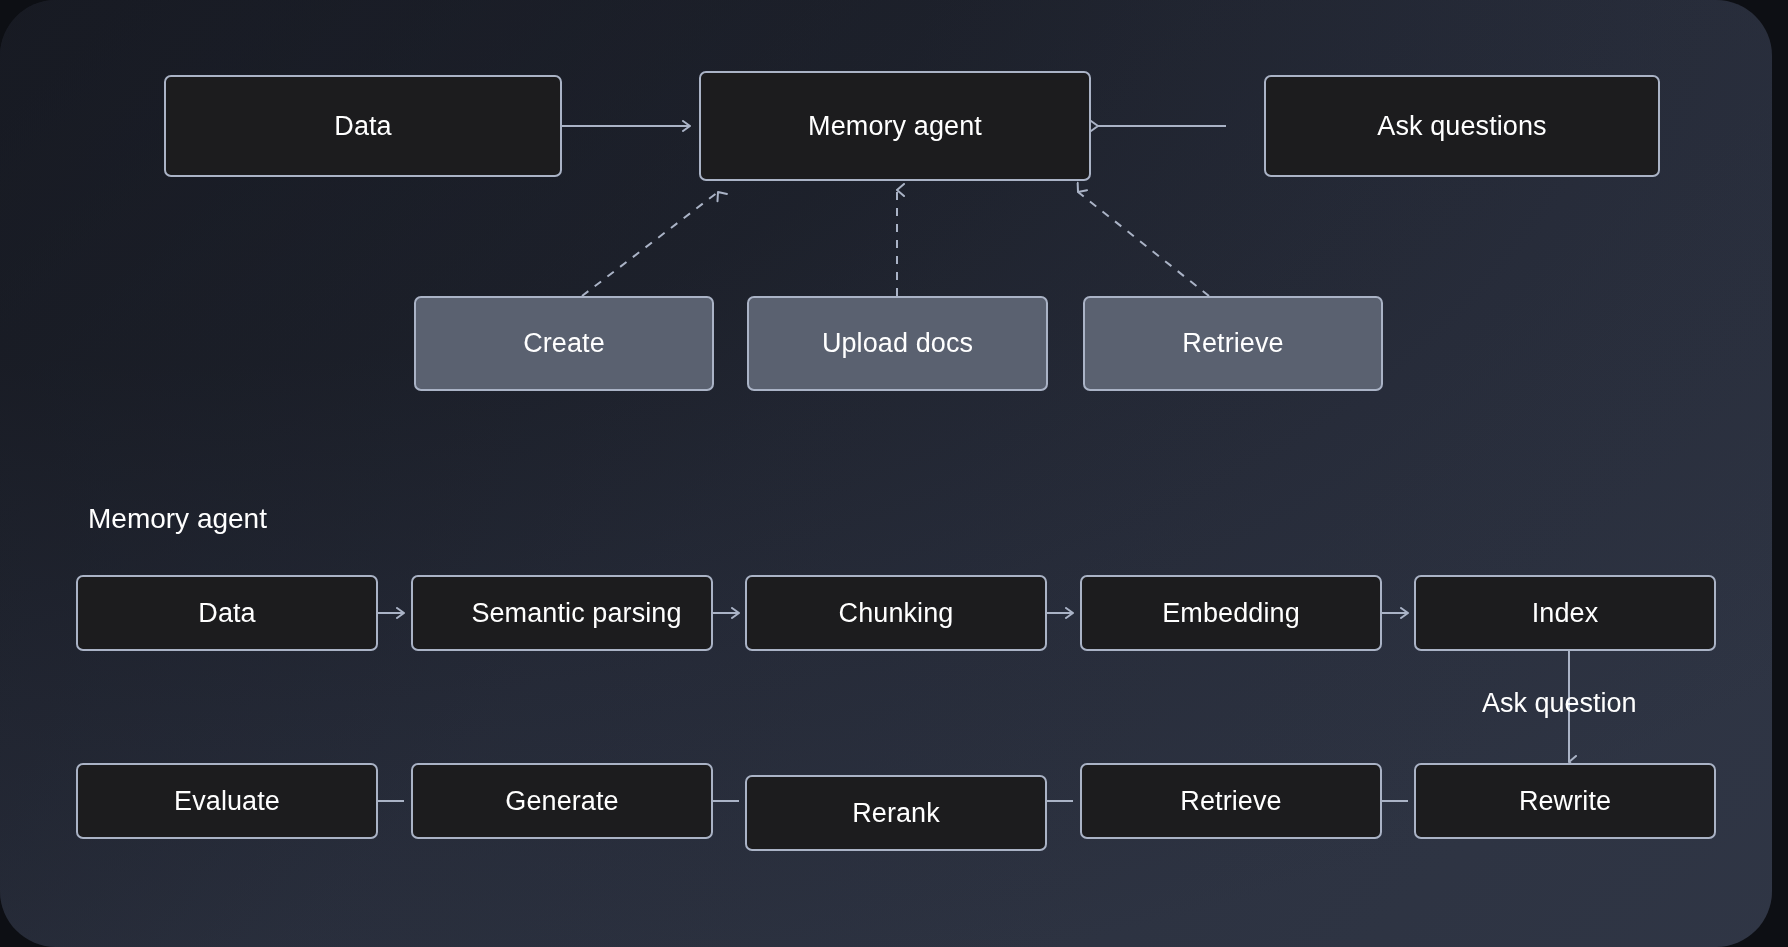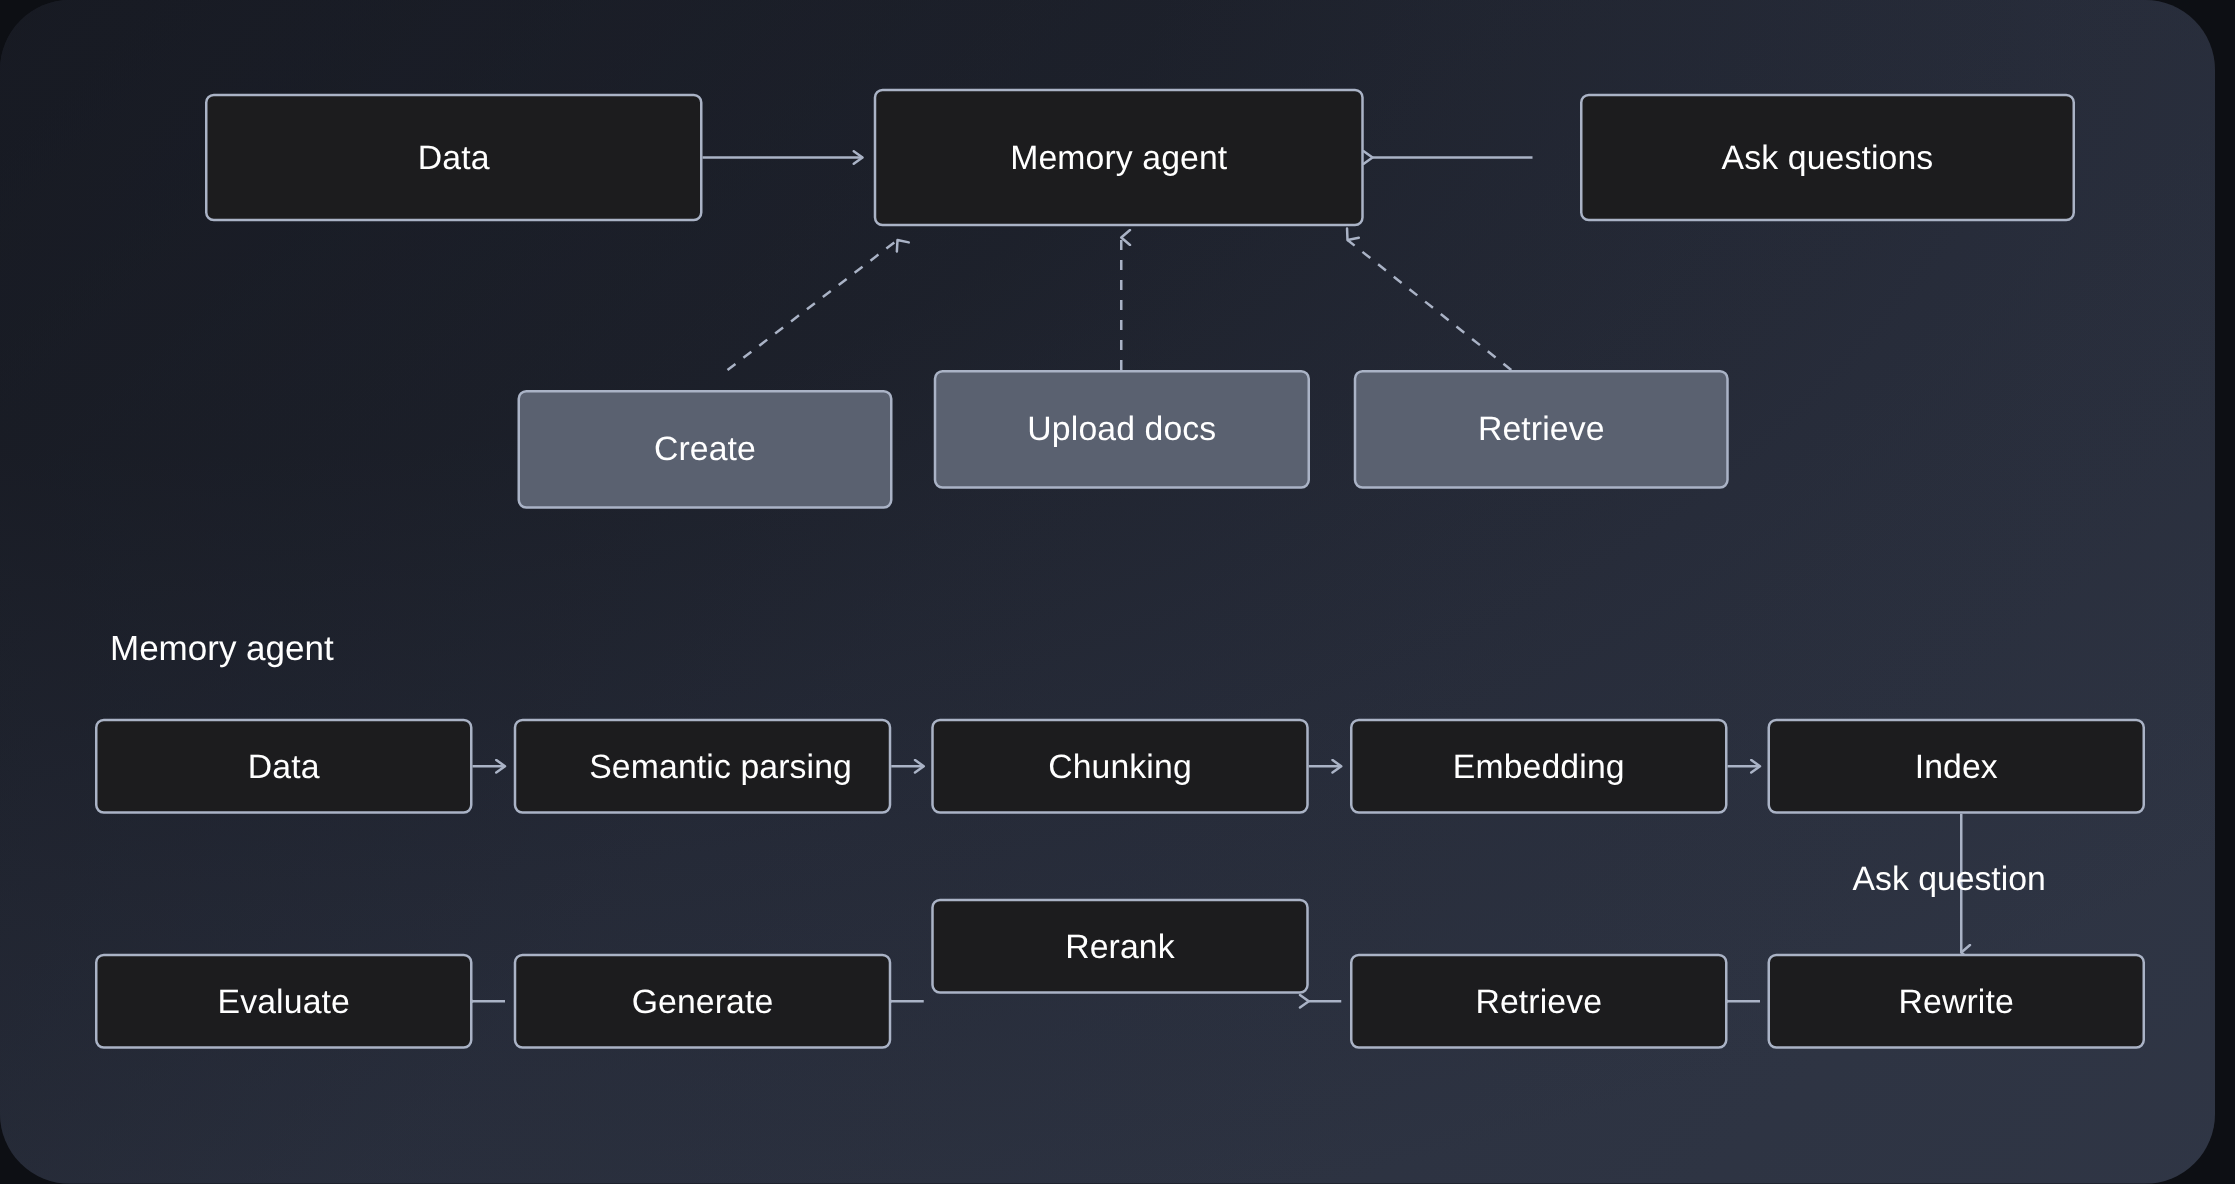--- a/index.html
+++ b/index.html
@@ -136,21 +136,21 @@
     </div>
 
     <div class="node" style="left:699px; top:71px; width:392px; height:110px;">
       <span>Memory agent</span>
     </div>
 
     <div class="node" style="left:1232px; top:75px; width:396px; height:102px;margin-left:32px;">
       <span>Ask questions</span>
     </div>
 
-    <div class="node light" style="left:414px; top:296px; width:300px; height:95px;margin-top:16px;">
+    <div class="node light" style="left:414px; top:296px; width:300px; height:95px;">
       <span>Create</span>
     </div>
 
     <div class="node light" style="left:747px; top:296px; width:301px; height:95px;">
       <span>Upload docs</span>
     </div>
 
     <div class="node light" style="left:1083px; top:296px; width:300px; height:95px;">
       <span>Retrieve</span>
     </div>
@@ -174,21 +174,21 @@
     </div>
 
     <div class="edge-label" style="left:1472px; top:688px; transform:translateX(0);">Ask question</div>
 
     <div class="node" style="left:76px; top:763px; width:302px; height:76px;">
       <span>Evaluate</span>
     </div>
     <div class="node" style="left:411px; top:763px; width:302px; height:76px;">
       <span>Generate</span>
     </div>
-    <div class="node" style="left:745px; top:719px; width:302px; height:76px;">
+    <div class="node" style="left:745px; top:775px; width:302px; height:76px;">
       <span>Rerank</span>
     </div>
     <div class="node" style="left:1080px; top:763px; width:302px; height:76px;">
       <span>Retrieve</span>
     </div>
     <div class="node" style="left:1414px; top:763px; width:302px; height:76px;">
       <span>Rewrite</span>
     </div>
 
   </div>

